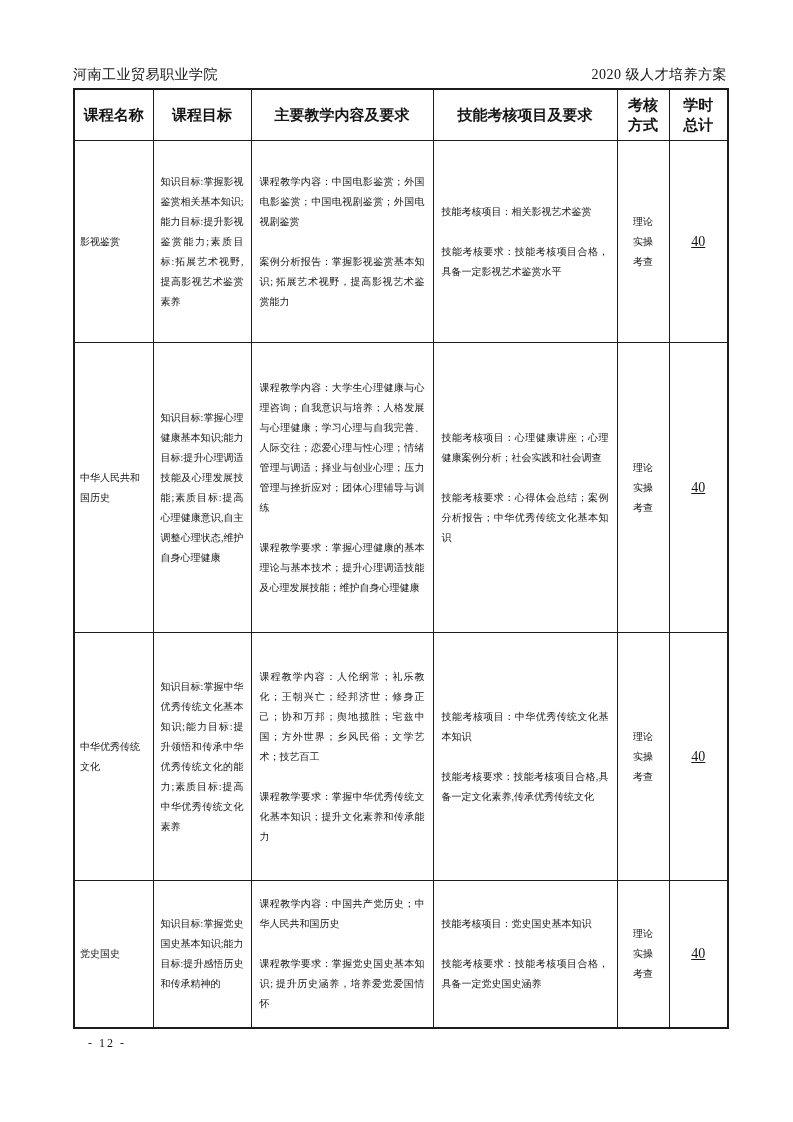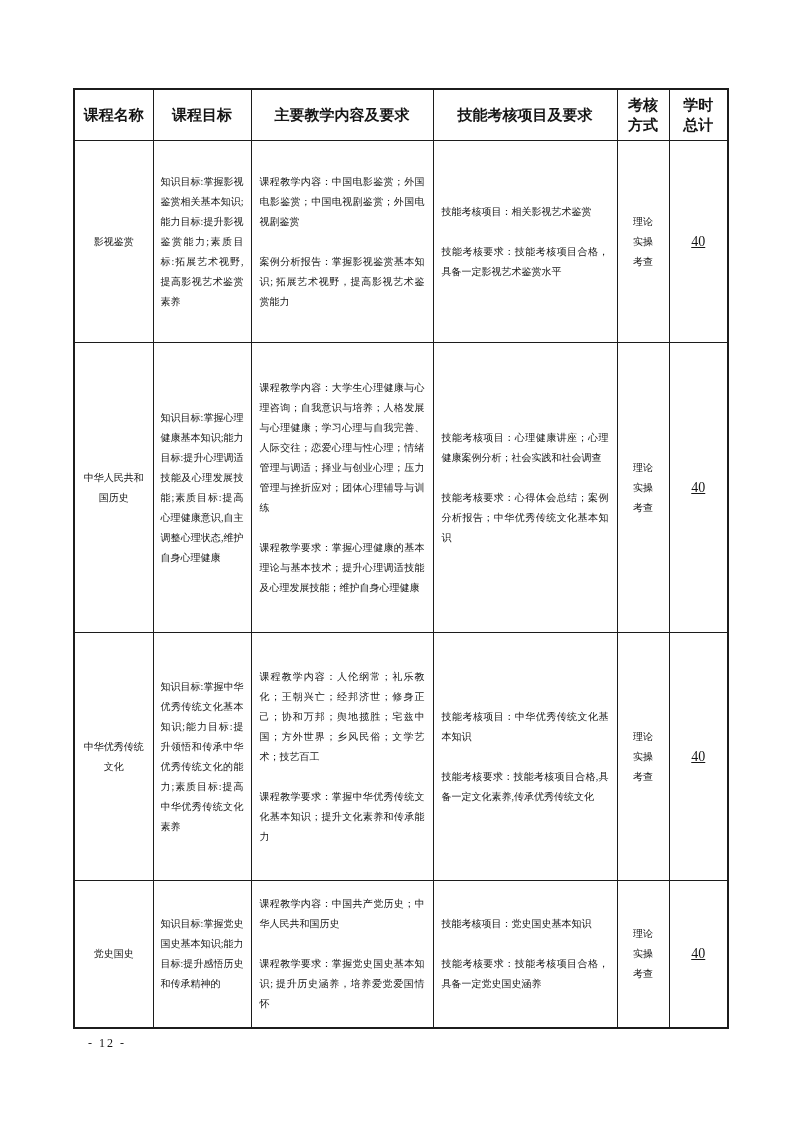--- a/index.html
+++ b/index.html
@@ -45,21 +45,21 @@
     white-space: pre-line;
     line-height: 20px;
     padding: 2px;
   }
   .course-table td {
     font-size: 10px;
     line-height: 20px;
     vertical-align: middle;
     padding: 6px 8px;
   }
-  td.c-name { text-align: center; padding: 6px 5px; }
+  td.c-name { padding: 6px 5px; }
   td.c-obj  { text-align: justify; padding: 6px 7px; }
   td.c-content, td.c-assess { padding: 6px 8px; }
   .cell-par { margin: 0; text-align: justify; }
   .cell-par + .cell-par { margin-top: 20px; }
   td.c-method { text-align: center; white-space: pre-line; padding: 6px 2px; }
   td.c-hours  { text-align: center; font-size: 14px; text-decoration: underline; }
   tr.r0 { height: 202px; }
   tr.r1 { height: 290px; }
   tr.r2 { height: 248px; }
   tr.r3 { height: 147px; }
@@ -69,20 +69,24 @@
     left: 88px;
     font-size: 12px;
     letter-spacing: 2px;
   }
 </style>
 </head>
 <body>
 
 <div class="page">
 
+  <div class="doc-header">
+    <span>河南工业贸易职业学院</span>
+    <span>2020 级人才培养方案</span>
+  </div>
 
   <table class="course-table">
     <colgroup>
       <col style="width:79px">
         <col style="width:98px">
         <col style="width:182px">
       <col style="width:184px">
         <col style="width:52px">
         <col style="width:59px">
     </colgroup>

